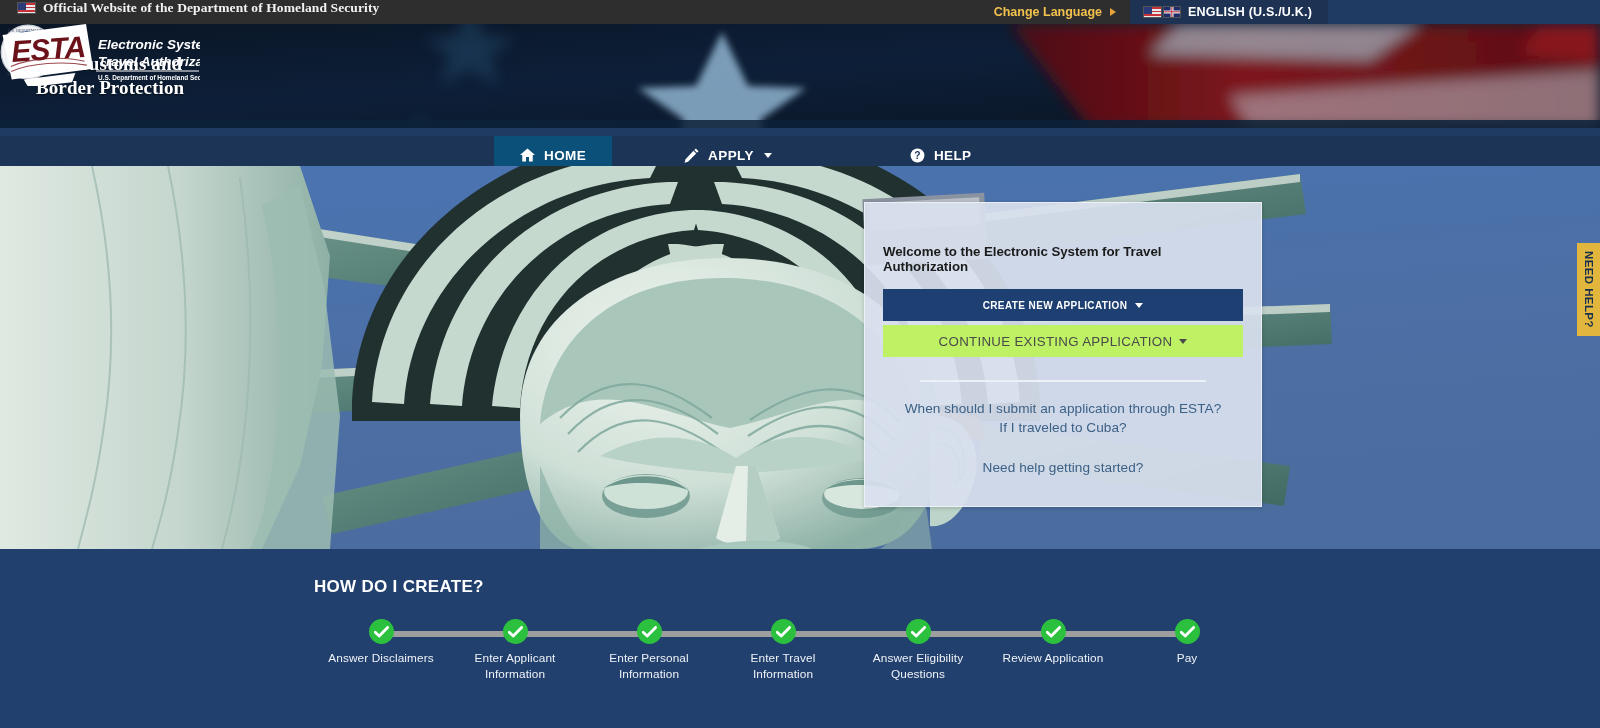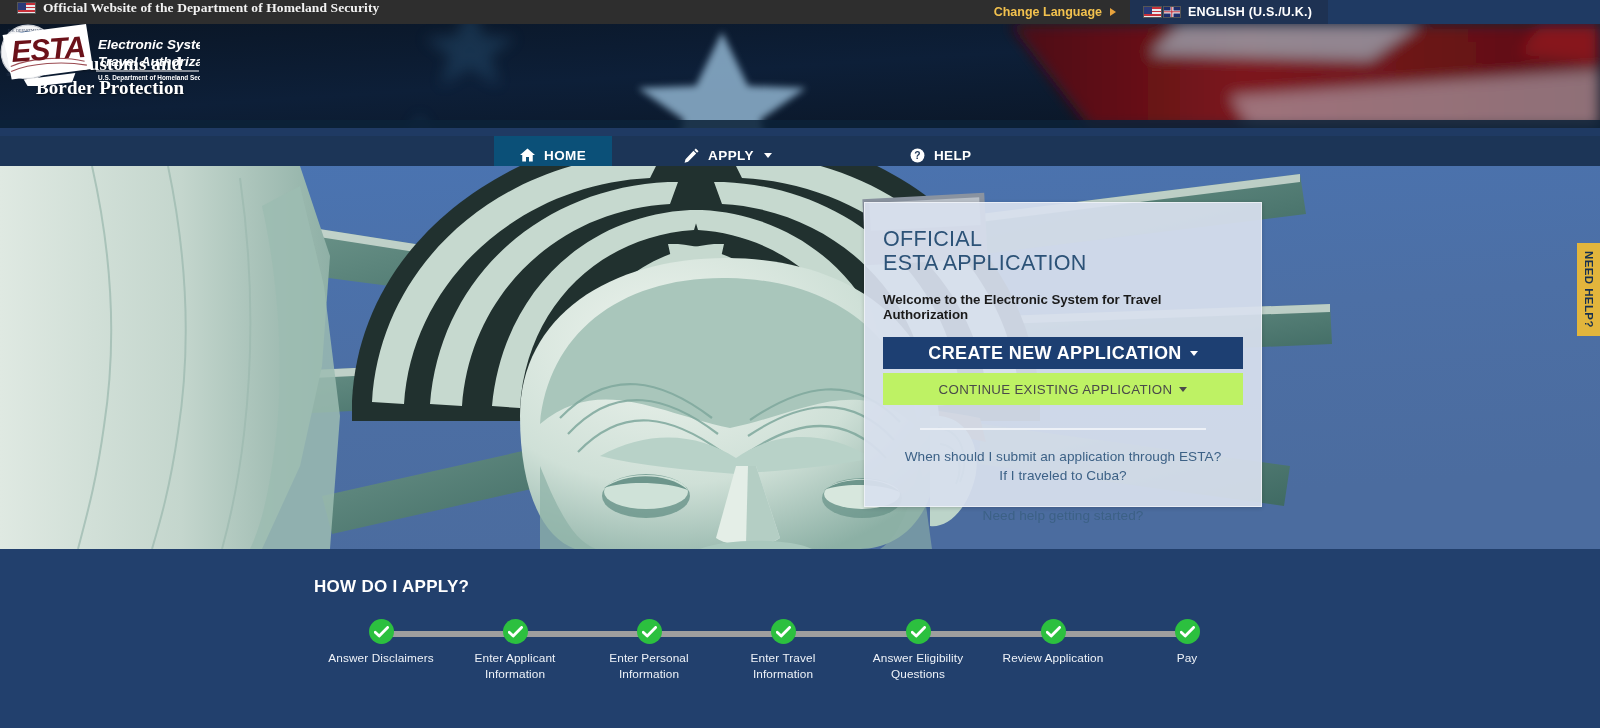--- a/index.html
+++ b/index.html
@@ -124,21 +124,21 @@
   .card-title {
     color: #2c5277; font-size: 21.5px; line-height: 1.12;
     letter-spacing: .3px; font-weight: 400;
   }
   .card-welcome {
     margin-top: 17px; color: #1b1b1b; font-size: 13.3px; font-weight: 700;
     letter-spacing: -.05px;
   }
   .btn-primary {
     margin-top: 15px; height: 32px; background: #1d3f72;
-    color: #fff; font-size: 18px; font-weight: 700; letter-spacing: .4px;
+    color: #fff; font-size: 10px; font-weight: 700; letter-spacing: .4px;
     display: flex; align-items: center; justify-content: center; gap: 8px;
     cursor: pointer;
   }
   .btn-secondary {
     margin-top: 4px; height: 32px; background: #bef264;
     color: #4a4a4a; font-size: 13.3px; font-weight: 400; letter-spacing: .3px;
     display: flex; align-items: center; justify-content: center; gap: 7px;
     cursor: pointer;
   }
   .caret-dn-w { width:0;height:0;border-left:4.5px solid transparent;border-right:4.5px solid transparent;border-top:5.5px solid #fff; }
@@ -435,24 +435,20 @@
       <path d="M700 383 C726 372 790 372 812 383 Z" fill="#a9c8bd"></path>
 
       <path d="M930 250 C968 246 986 286 972 322 C962 350 944 362 930 360 Z" fill="#bcd4c9"></path>
       <g stroke="#7fa89d" stroke-width="2" fill="none" opacity=".8">
         <path d="M938 262 C962 264 970 292 960 316"></path>
         <path d="M940 278 C958 280 964 300 956 318"></path>
       </g>
     </svg>
 
     <div class="card">
-      <div class="card-title">
-        <div>OFFICIAL</div>
-        <div>ESTA APPLICATION</div>
-      </div>
       <div class="card-welcome">Welcome to the Electronic System for Travel Authorization</div>
 
       <div class="btn-primary">
         <span>CREATE NEW APPLICATION</span>
         <span class="caret-dn-w"></span>
       </div>
       <div class="btn-secondary">
         <span>CONTINUE EXISTING APPLICATION</span>
         <span class="caret-dn-d"></span>
       </div>
@@ -465,21 +461,21 @@
         <a class="card-link spaced">Need help getting started?</a>
       </div>
     </div>
   </div>
 
   <div class="need-help">
     <span>NEED HELP?</span>
   </div>
 
   <div class="apply-section">
-    <div class="apply-title">HOW DO I APPLY?</div>
+    <div class="apply-title">HOW DO I CREATE?</div>
     <div class="steps">
       <div class="steps-line"></div>
 
       <div class="step" style="left:3px;">
         <div class="step-dot">
           <svg width="15" height="12" viewBox="0 0 15 12">
               <path d="M1.2 6.2 L5.2 10 L13.6 1.4" fill="none" stroke="#fff" stroke-width="2.8" stroke-linecap="round" stroke-linejoin="round"></path>
             </svg>
         </div>
         <div class="step-label">Answer Disclaimers</div>

